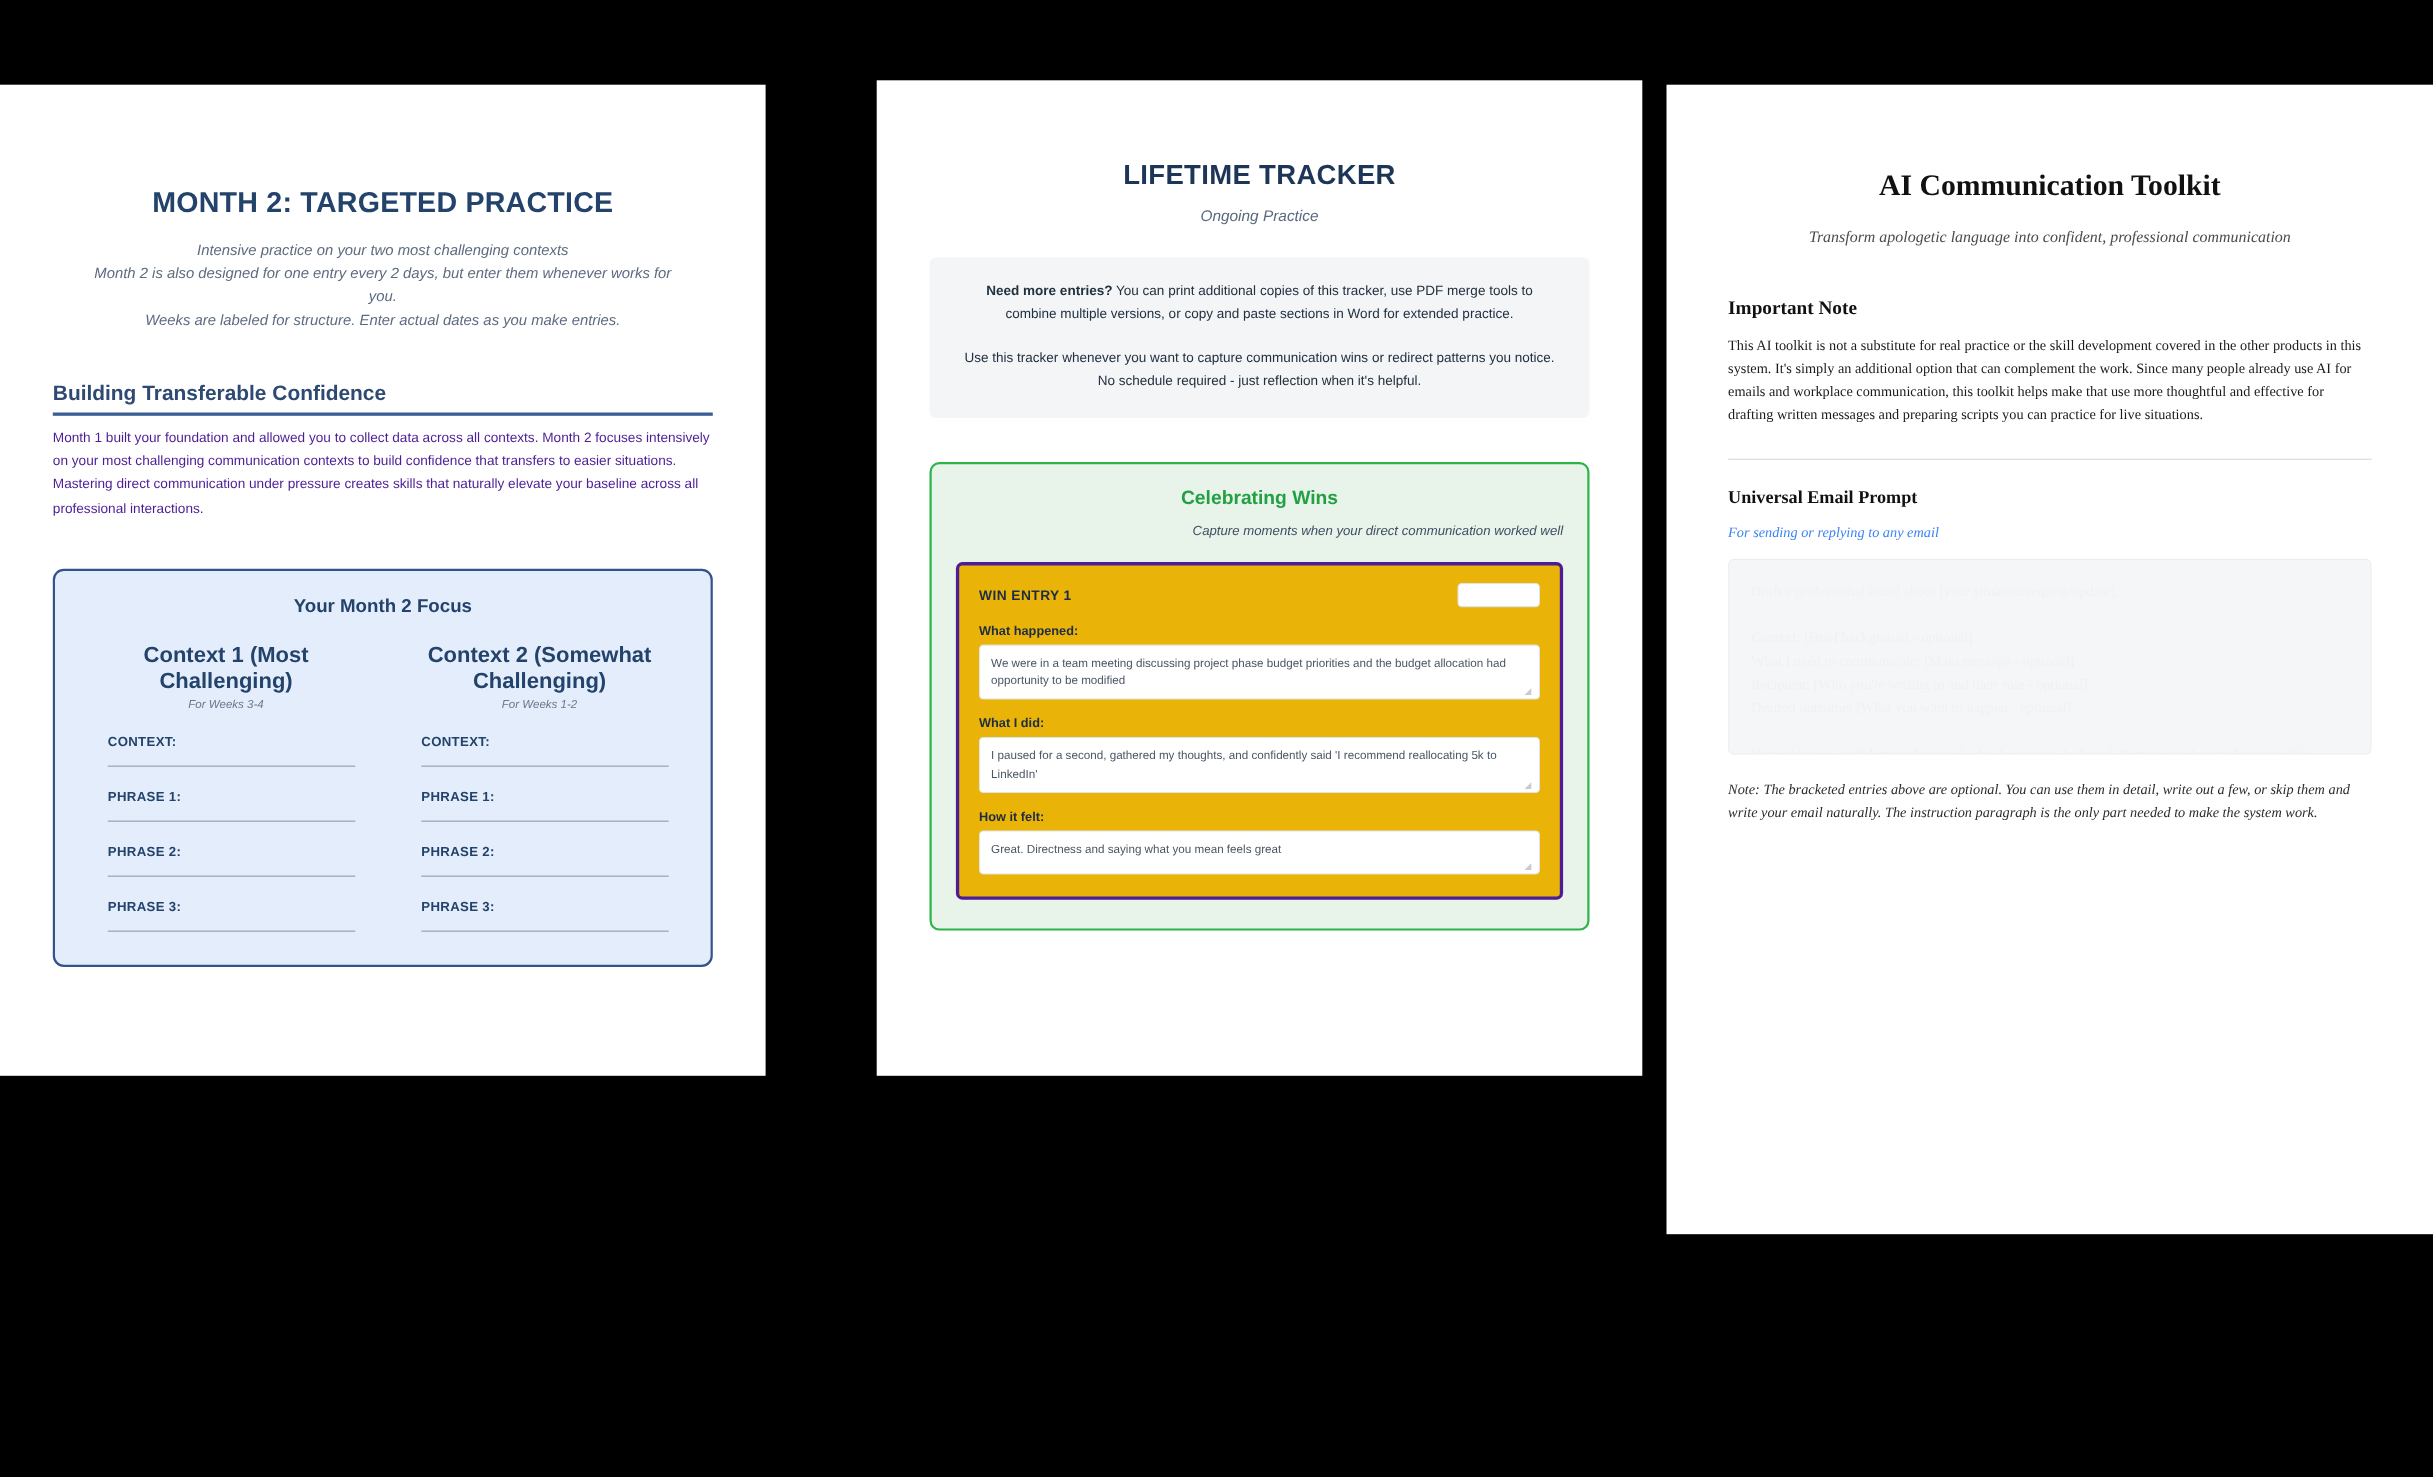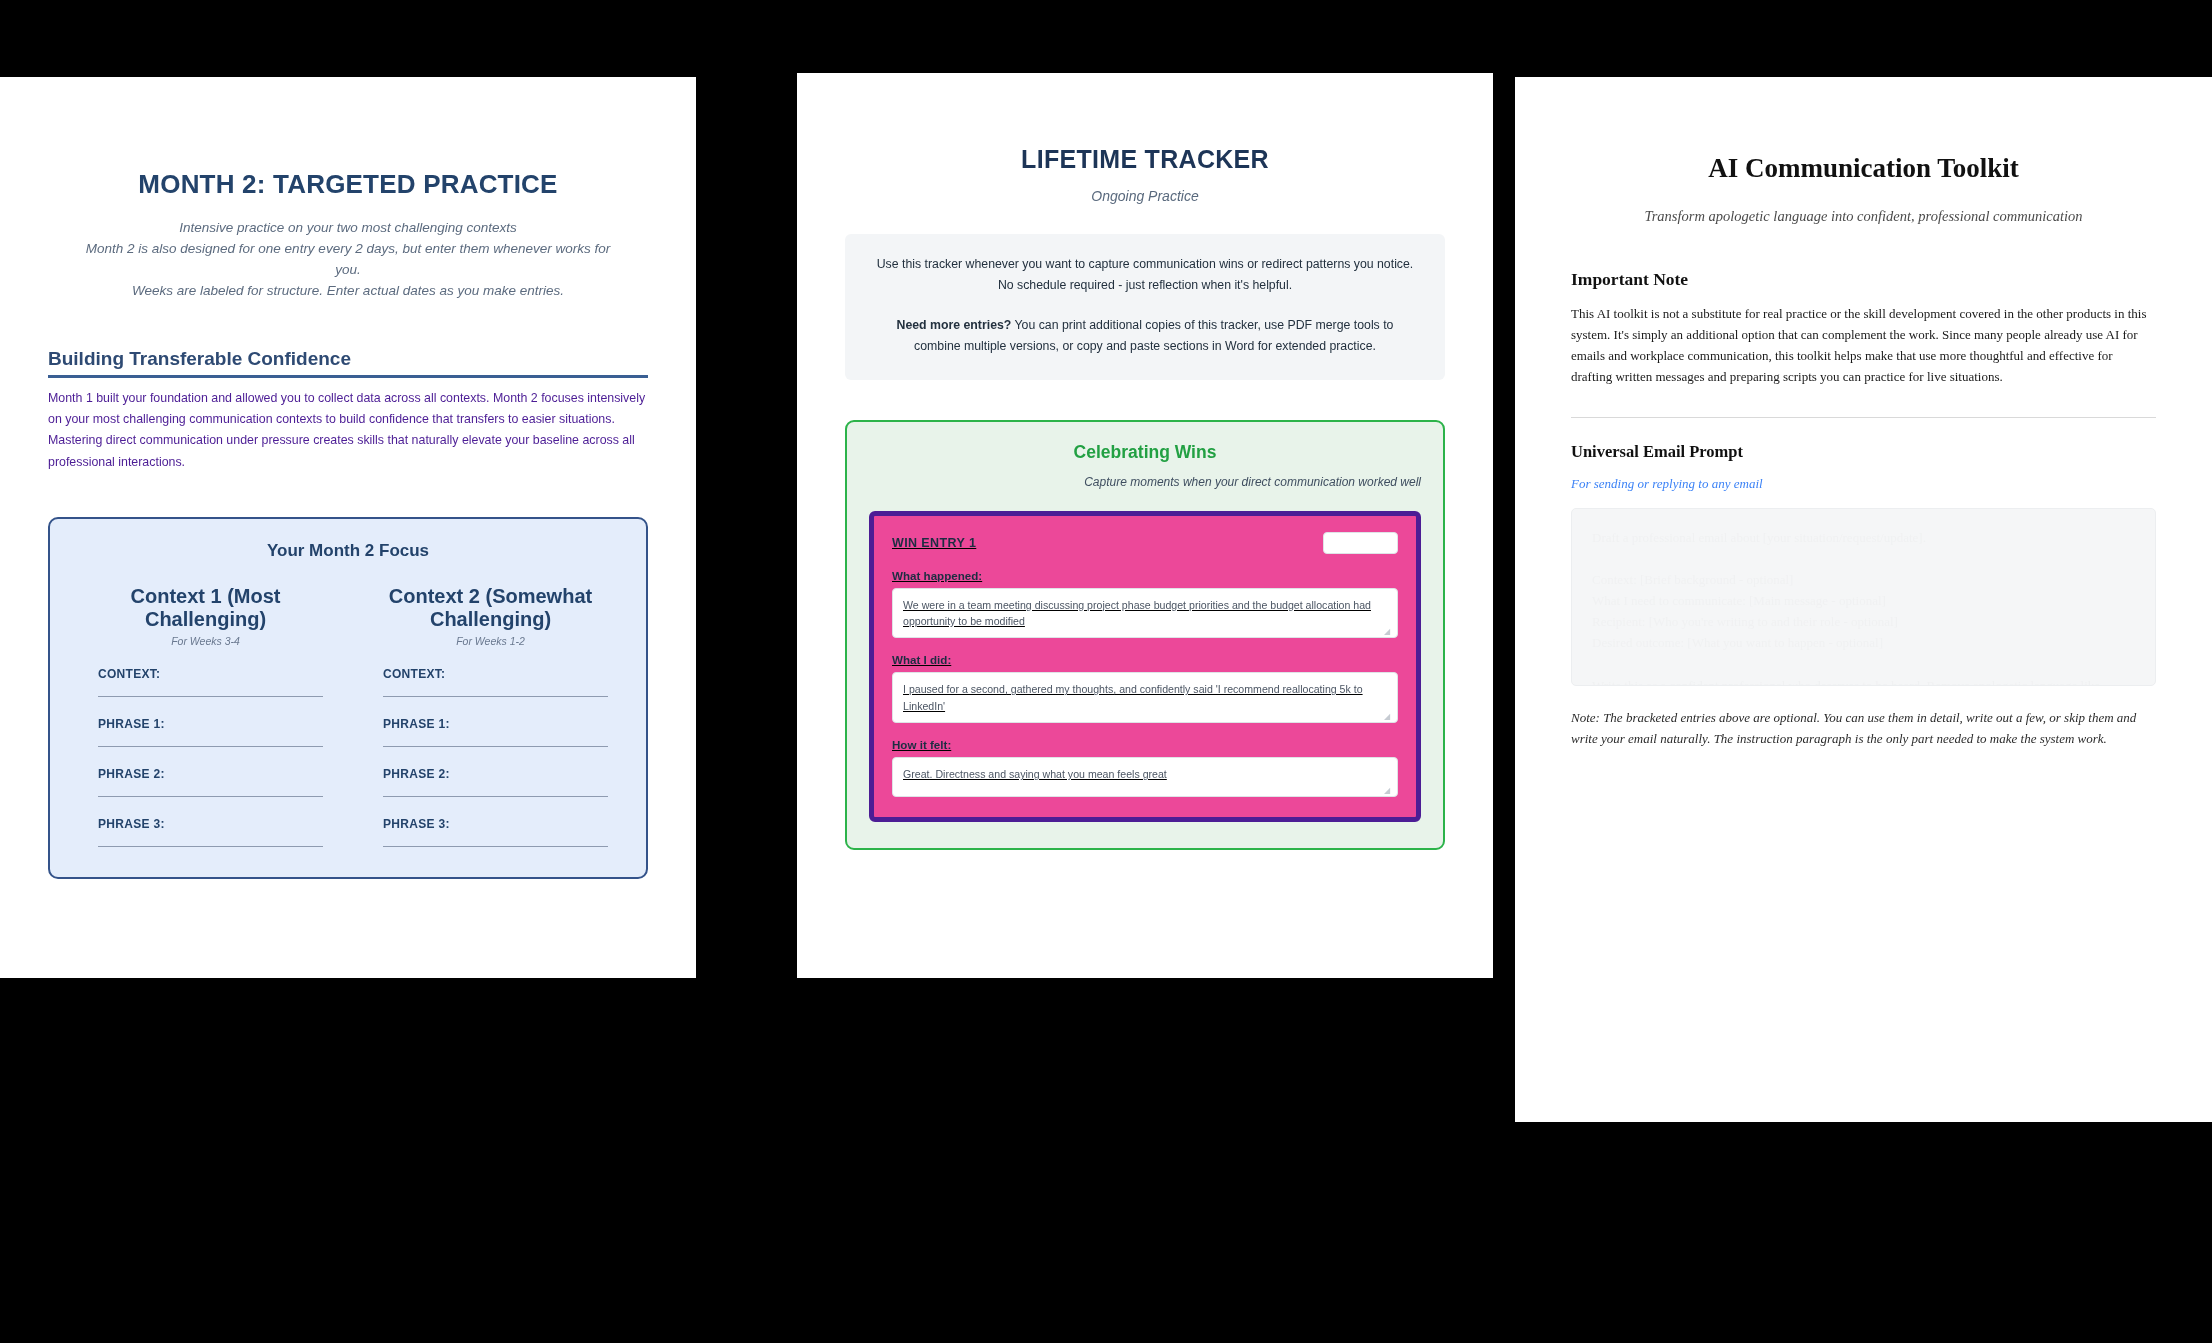--- a/index.html
+++ b/index.html
@@ -153,25 +153,24 @@
   }
   .wins-sub {
     text-align:right;
     font-style: italic;
     font-size: 12px;
     color: #3f4e60;
     margin-top: 12px;
   }
   .win-card {
     margin-top: 22px;
-    background: #ec4899;
-    border: 5px solid #4c1d95;
+    background: #eab308;
+    border: 3px solid #4c1d95;
     border-radius: 6px;
     padding: 16px 18px 20px 18px;
-    text-decoration: underline;
   }
   .win-head {
     display:flex;
     align-items:center;
     justify-content: space-between;
   }
   .win-no {
     font-size: 12.5px;
     font-weight: 700;
     color: #1d2d42;
@@ -344,22 +343,22 @@
     </div>
   </div>
 </div>
 
 <div class="panel" id="panel-tracker">
   <div class="pad-lt">
     <h1 class="lt-title">LIFETIME TRACKER</h1>
     <div class="lt-sub">Ongoing Practice</div>
 
     <div class="lt-info">
+      <p><b>Need more entries?</b><span> You can print additional copies of this tracker, use PDF merge tools to combine multiple versions, or copy and paste sections in Word for extended practice.</span></p>
       <p>Use this tracker whenever you want to capture communication wins or redirect patterns you notice. No schedule required - just reflection when it's helpful.</p>
-      <p><b>Need more entries?</b><span> You can print additional copies of this tracker, use PDF merge tools to combine multiple versions, or copy and paste sections in Word for extended practice.</span></p>
     </div>
 
     <div class="wins-box">
       <div class="wins-title">Celebrating Wins</div>
       <div class="wins-sub">Capture moments when your direct communication worked well</div>
 
       <div class="win-card">
         <div class="win-head">
           <div class="win-no">WIN ENTRY 1</div>
           <div class="win-date"></div>

